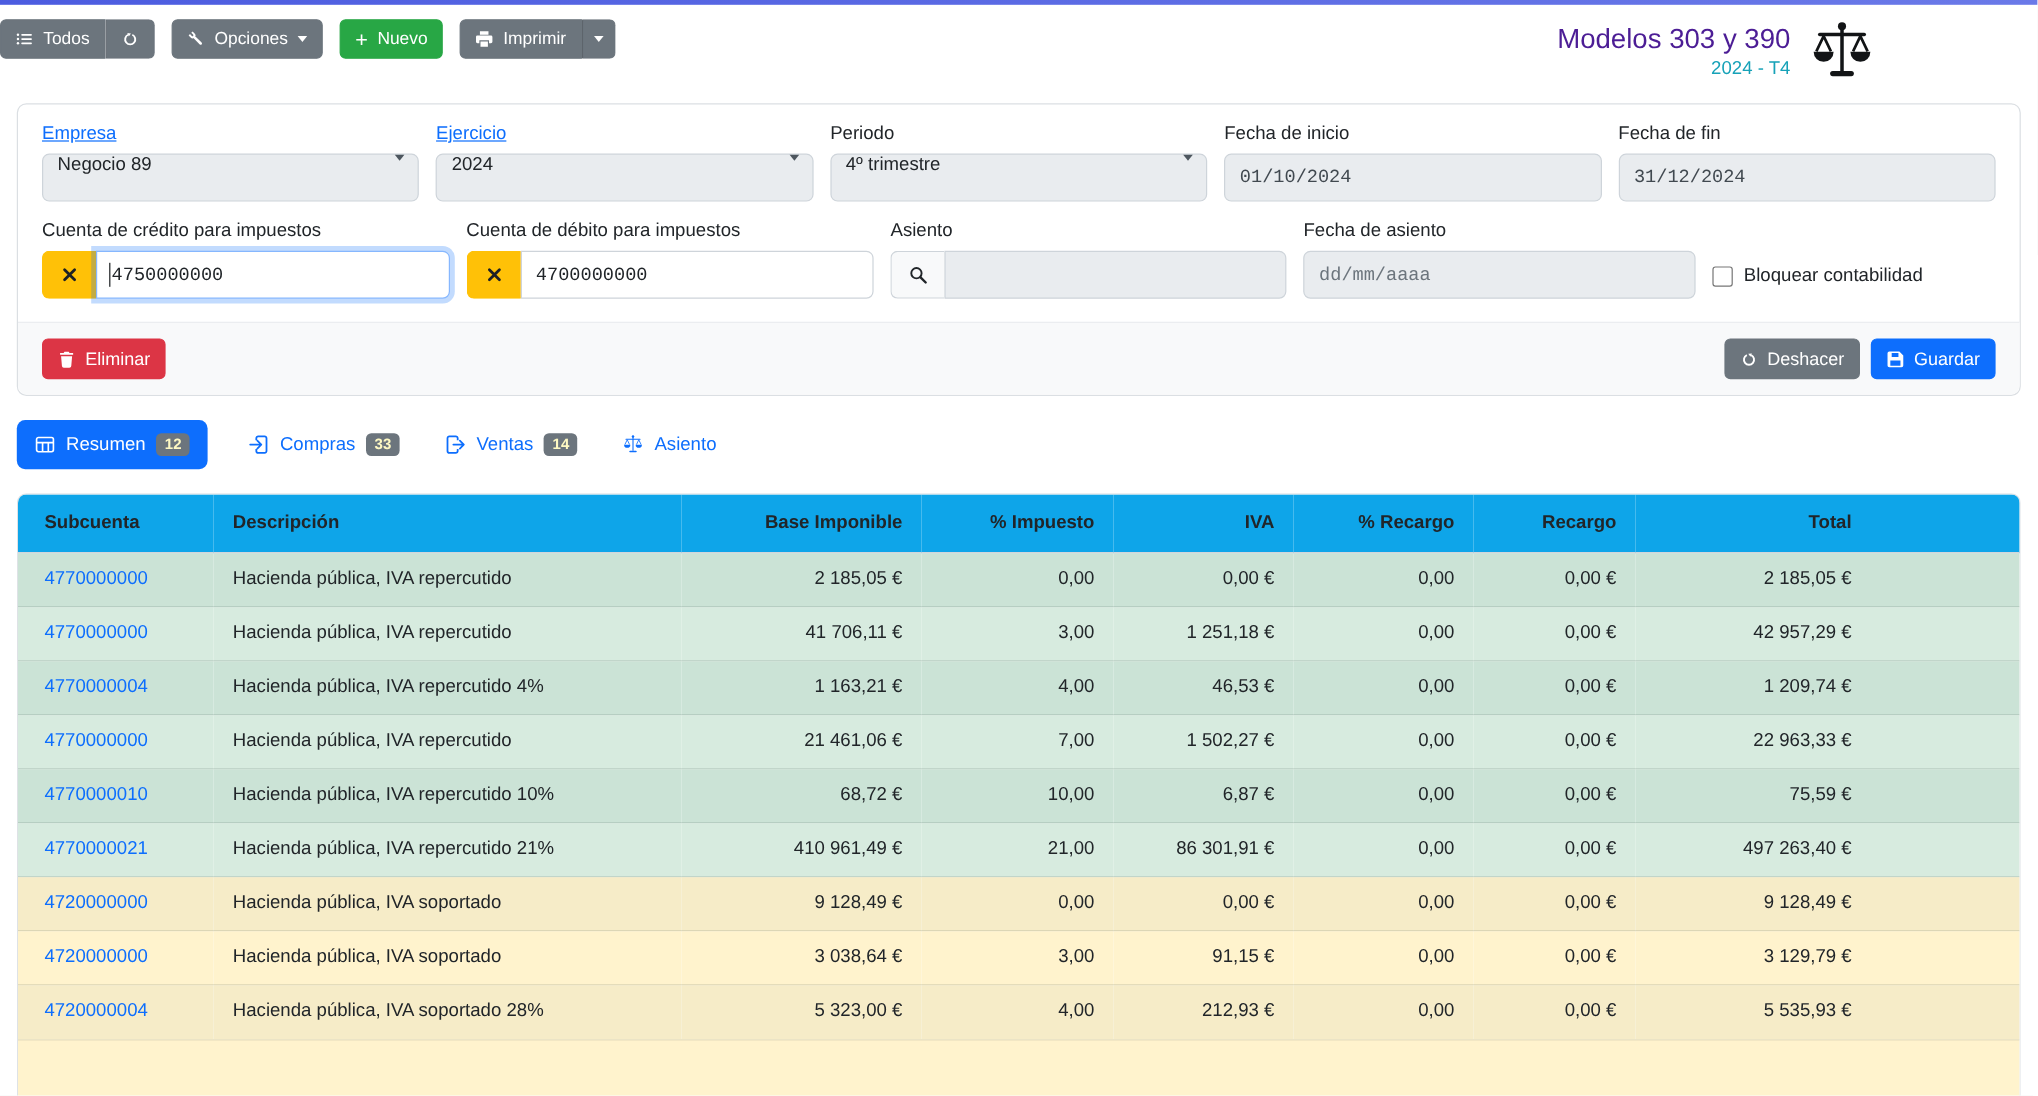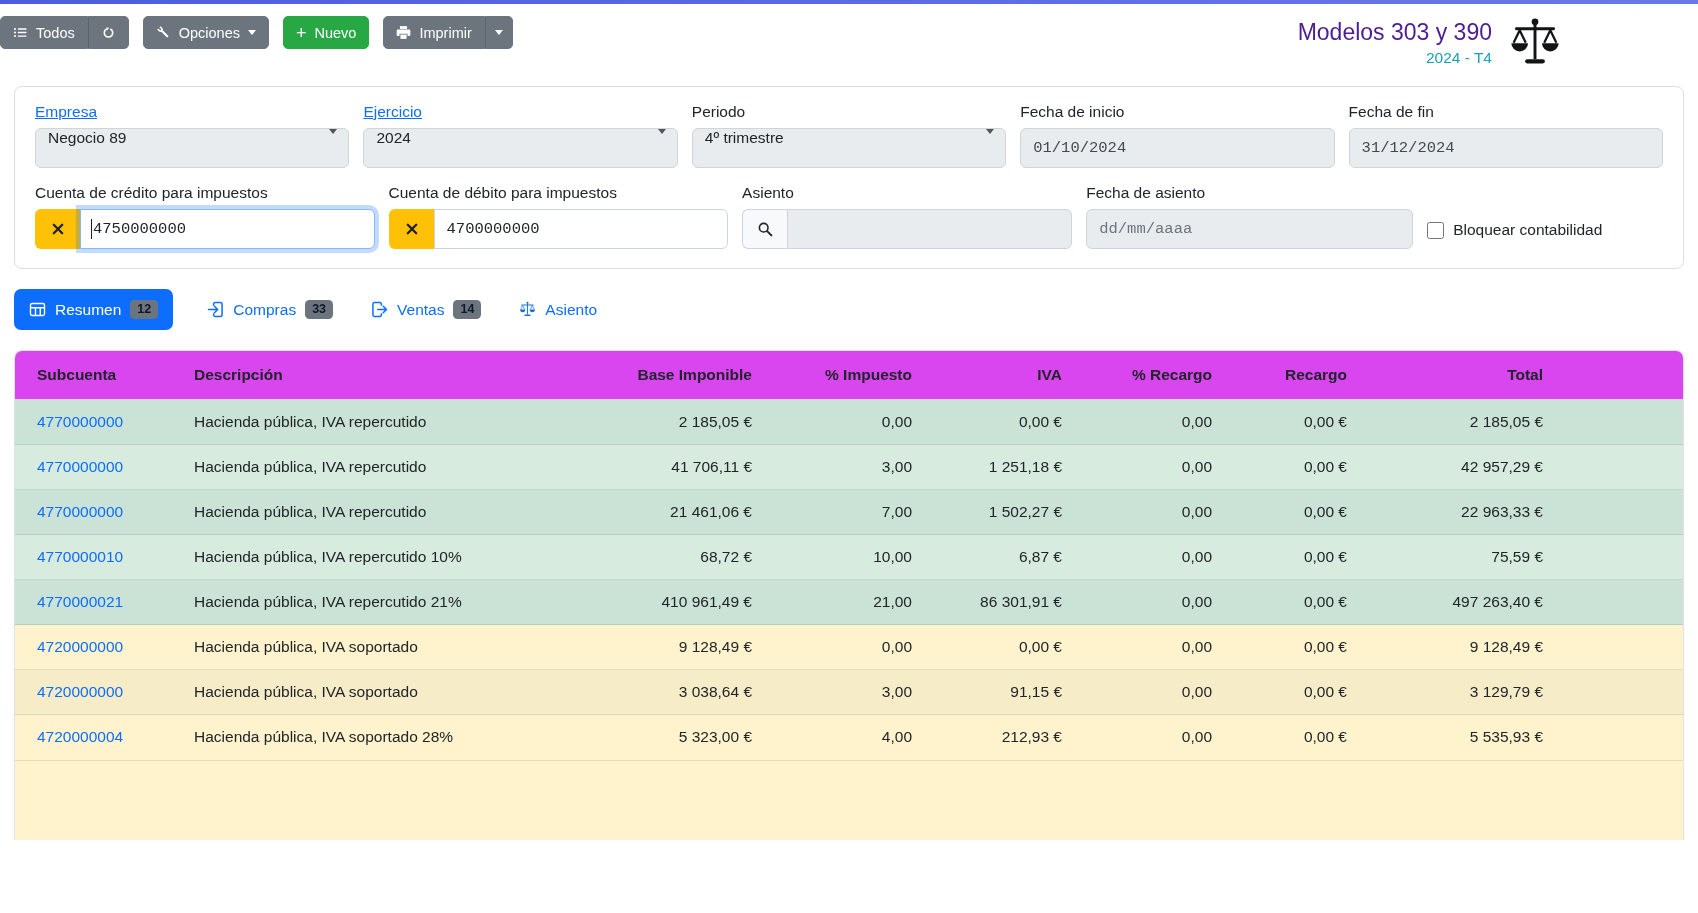--- a/index.html
+++ b/index.html
@@ -60,28 +60,28 @@
   .card-footer{display:flex;align-items:center;gap:9px;background:#f8f9fa;
     border-top:1px solid #e2e5e8;padding:13px 20px;border-radius:0 0 8px 8px}
   .card-footer .spacer{flex:1}
   .btn34{height:34px;font-size:15px}
 
   
   .tabs{display:flex;align-items:center;gap:30px;margin:20px 14px 0}
   .tab{display:inline-flex;align-items:center;gap:9px;font-size:15.5px;color:#0d6efd;
     cursor:pointer;height:41px;border-radius:7px;padding:0 4px;background:transparent}
   .tab.active{background:#0d6efd;color:#fff;padding:0 15px}
-  .badge{background:#6c757d;color:#0f172a;font-size:12.5px;font-weight:700;
+  .badge{background:#6c757d;color:#fef9c3;font-size:12.5px;font-weight:700;
     padding:3.5px 7px;border-radius:4.5px;line-height:1}
 
   
   .table-wrap{margin:20px 14px 0;border:1px solid #dee2e6;border-bottom:none;
     border-radius:8px 8px 0 0;overflow:hidden}
   table{width:100%;border-collapse:collapse}
-  th{font-size:15.5px;font-weight:700;text-align:left;padding:15px 16px;background:#d946ef;
+  th{font-size:15.5px;font-weight:700;text-align:left;padding:15px 16px;background:#0ea5e9;
     border-bottom:1px solid #d2d6da}
   th.num,td.num{text-align:right}
   td{font-size:15.5px;padding:0 16px;height:45px;border-top:1px solid rgba(50,70,60,.13)}
   tbody tr:first-of-type td{border-top:none}
   th:first-child,td:first-child{width:163px;padding-left:22px}
   th:nth-child(3){width:200px}
   th:nth-child(4){width:160px}
   th:nth-child(5){width:150px}
   th:nth-child(6){width:150px}
   th:nth-child(7){width:135px}
@@ -293,20 +293,41 @@
         <label class="flabel">Fecha de asiento</label>
         <input class="ctl ro" readonly="" placeholder="dd/mm/aaaa" style="">
       </div>
       <div class="checkfield">
         <input type="checkbox" style="">
         <span>Bloquear contabilidad</span>
       </div>
     </div>
   </div>
 
+  <div class="card-footer">
+    <button class="btn btn34 btn-danger">
+      <svg class="ic15">
+          <use href="#i-trash"></use>
+        </svg>
+      <span>Eliminar</span>
+    </button>
+    <div class="spacer"></div>
+    <button class="btn btn34 btn-sec">
+      <svg class="ic15">
+          <use href="#i-undo"></use>
+        </svg>
+      <span>Deshacer</span>
+    </button>
+    <button class="btn btn34 btn-primary">
+      <svg class="ic15">
+          <use href="#i-save"></use>
+        </svg>
+      <span>Guardar</span>
+    </button>
+  </div>
 </section>
 
 <nav class="tabs">
   <div class="tab active">
     <svg class="ic17">
         <use href="#i-table"></use>
       </svg>
     <span>Resumen</span>
     <span class="badge">12</span>
   </div>
@@ -362,20 +383,30 @@
           <td><a>4770000000</a></td>
           <td>Hacienda pública, IVA repercutido</td>
           <td class="num">41 706,11 €</td>
           <td class="num">3,00</td>
           <td class="num">1 251,18 €</td>
           <td class="num">0,00</td>
           <td class="num">0,00 €</td>
           <td class="num">42 957,29 €</td>
         </tr>
         <tr class="tone-success">
+          <td><a>4770000004</a></td>
+          <td>Hacienda pública, IVA repercutido 4%</td>
+          <td class="num">1 163,21 €</td>
+          <td class="num">4,00</td>
+          <td class="num">46,53 €</td>
+          <td class="num">0,00</td>
+          <td class="num">0,00 €</td>
+          <td class="num">1 209,74 €</td>
+        </tr>
+        <tr class="tone-success">
           <td><a>4770000000</a></td>
           <td>Hacienda pública, IVA repercutido</td>
           <td class="num">21 461,06 €</td>
           <td class="num">7,00</td>
           <td class="num">1 502,27 €</td>
           <td class="num">0,00</td>
           <td class="num">0,00 €</td>
           <td class="num">22 963,33 €</td>
         </tr>
         <tr class="tone-success">

